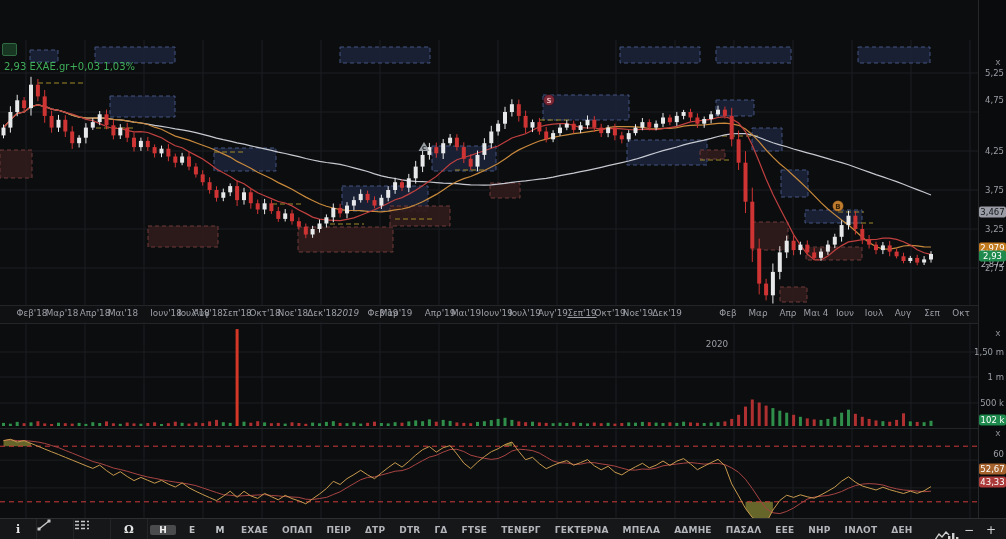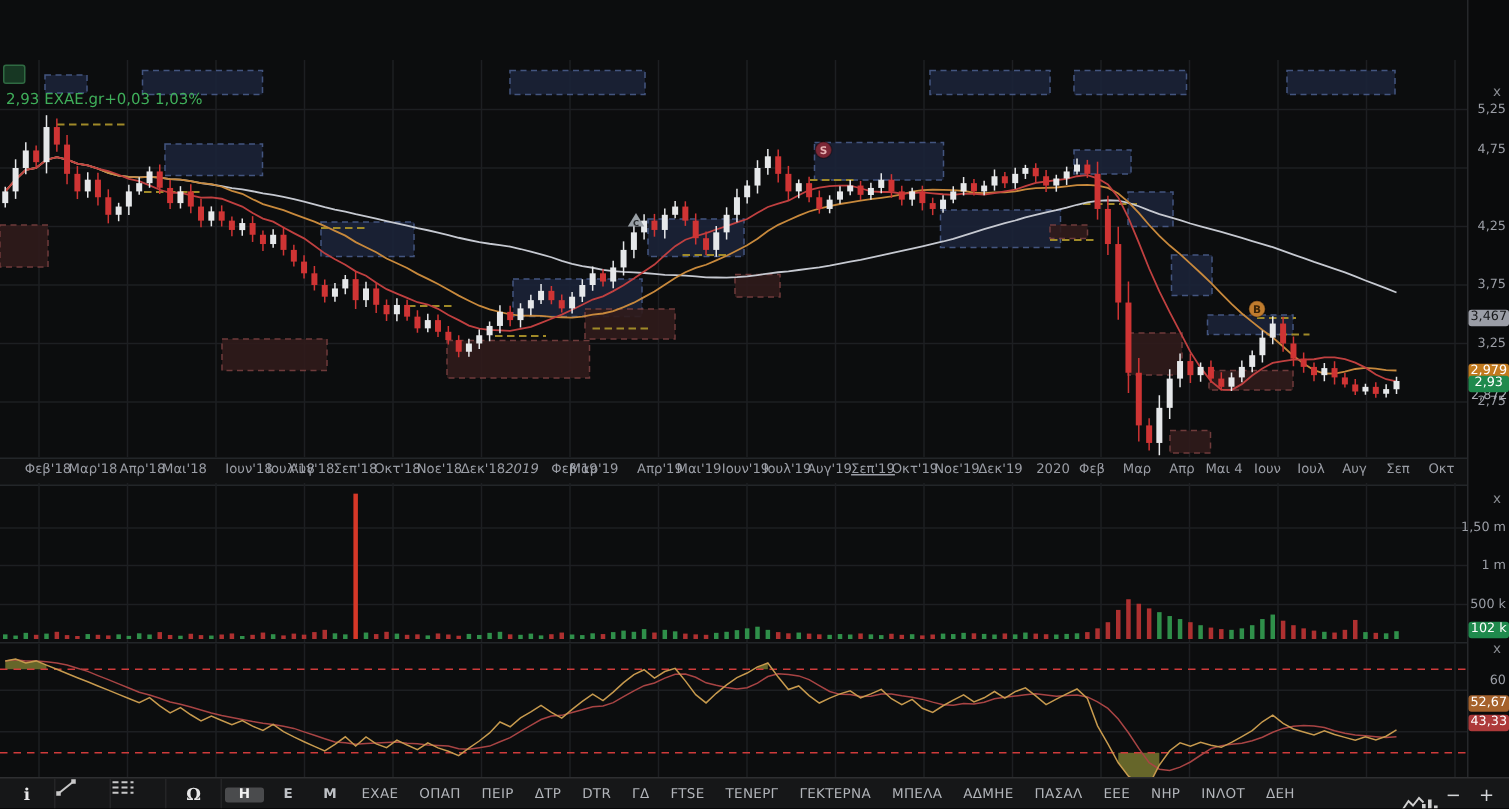--- a/index.html
+++ b/index.html
@@ -20,21 +20,21 @@
   #price-legend{position:absolute;left:4px;top:61px;font-size:10px;color:#3fae5a;white-space:nowrap;}
   #legend-square{position:absolute;left:2px;top:43px;width:13px;height:11px;background:#173723;border:1px solid #2f6a42;border-radius:2px;}
   svg{position:absolute;left:0;top:0;}
   #toolbar{position:absolute;left:0;top:518px;width:1006px;height:21px;background:#161718;border-top:1px solid #2e2f31;
            display:flex;align-items:stretch;}
   .tb-btn{display:flex;align-items:center;justify-content:center;padding:0 7px;font-size:9px;color:#bfc2c6;
           cursor:pointer;position:relative;}
   .tb-icon{border-right:1px solid #242526;min-width:22px;}
   .tb-tf{min-width:14px;font-weight:bold;}
   .tb-tf.active{background:#4a4b4d;color:#f0f0f0;border-radius:2px;margin:2px 2px;padding:0 6px;}
-  .tb-ticker{color:#b2b5ba;letter-spacing:.2px;}
+  .tb-ticker{color:#b2b5ba;letter-spacing:.2px;font-weight:bold;}
   #tb-right{margin-left:auto;display:flex;align-items:center;padding-right:4px;}
   #tb-right .tb-btn{padding:0 6px;color:#d3d5d8;font-size:12px;}
   .infoglyph{font-weight:bold;font-size:11px;color:#e8e8e8;font-family:"DejaVu Serif",serif;}
 </style>
 </head>
 <body>
 
 <div id="screen">
 
   <div id="price-panel" class="panel">
@@ -406,21 +406,21 @@
       <div class="xlabel" style="left: 396px;">Μαρ'19</div>
       <div class="xlabel" style="left: 440px;">Απρ'19</div>
       <div class="xlabel" style="left: 466px;">Μαι'19</div>
       <div class="xlabel" style="left: 497px;">Ιουν'19</div>
       <div class="xlabel" style="left: 525px;">Ιουλ'19</div>
       <div class="xlabel" style="left: 553px;">Αυγ'19</div>
       <div class="xlabel" style="left: 582px; text-decoration: underline;">Σεπ'19</div>
       <div class="xlabel" style="left: 610px;">Οκτ'19</div>
       <div class="xlabel" style="left: 638px;">Νοε'19</div>
       <div class="xlabel" style="left: 667px;">Δεκ'19</div>
-      <div class="xlabel" style="left: 702px;">2020</div>
+      <div class="xlabel" style="left: 717px; margin-top: 31px;">2020</div>
       <div class="xlabel" style="left: 728px;">Φεβ</div>
       <div class="xlabel" style="left: 758px;">Μαρ</div>
       <div class="xlabel" style="left: 788px;">Απρ</div>
       <div class="xlabel" style="left: 816px;">Μαι 4</div>
       <div class="xlabel" style="left: 845px;">Ιουν</div>
       <div class="xlabel" style="left: 874px;">Ιουλ</div>
       <div class="xlabel" style="left: 903px;">Αυγ</div>
       <div class="xlabel" style="left: 932px;">Σεπ</div>
       <div class="xlabel" style="left: 961px;">Οκτ</div>
       <div class="xlabel" style="left: 990px;">Νοε</div>

